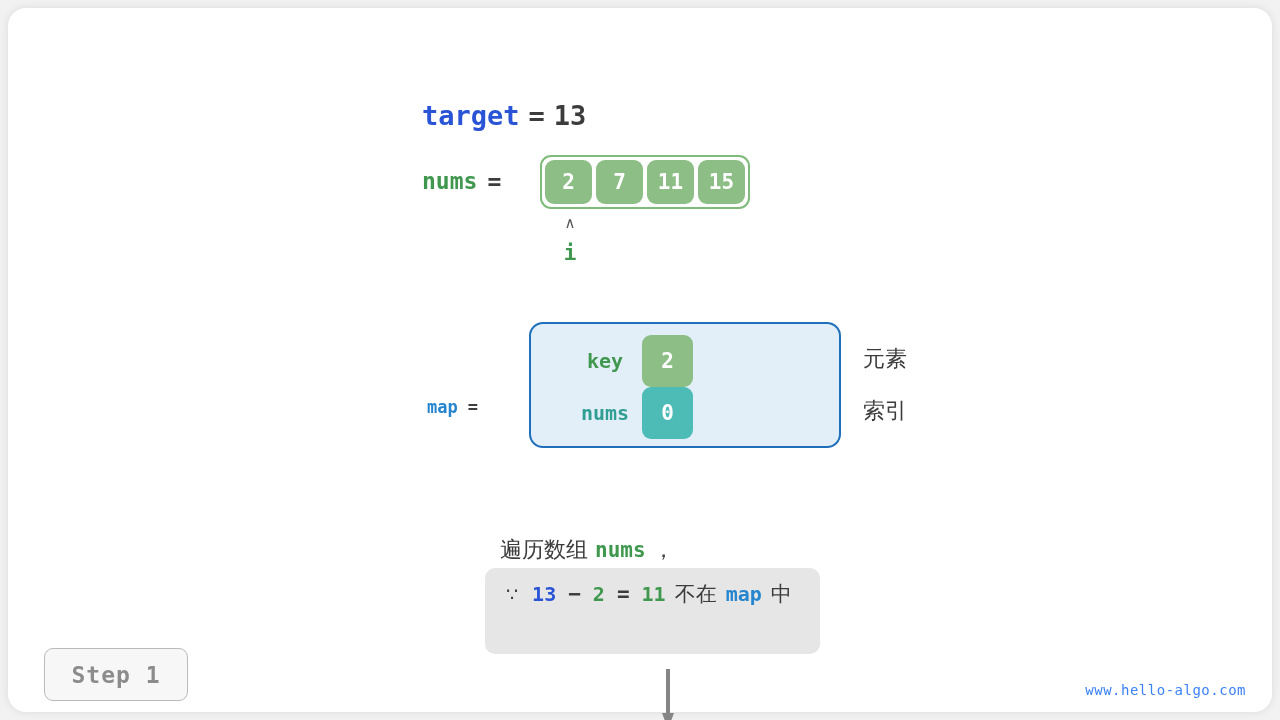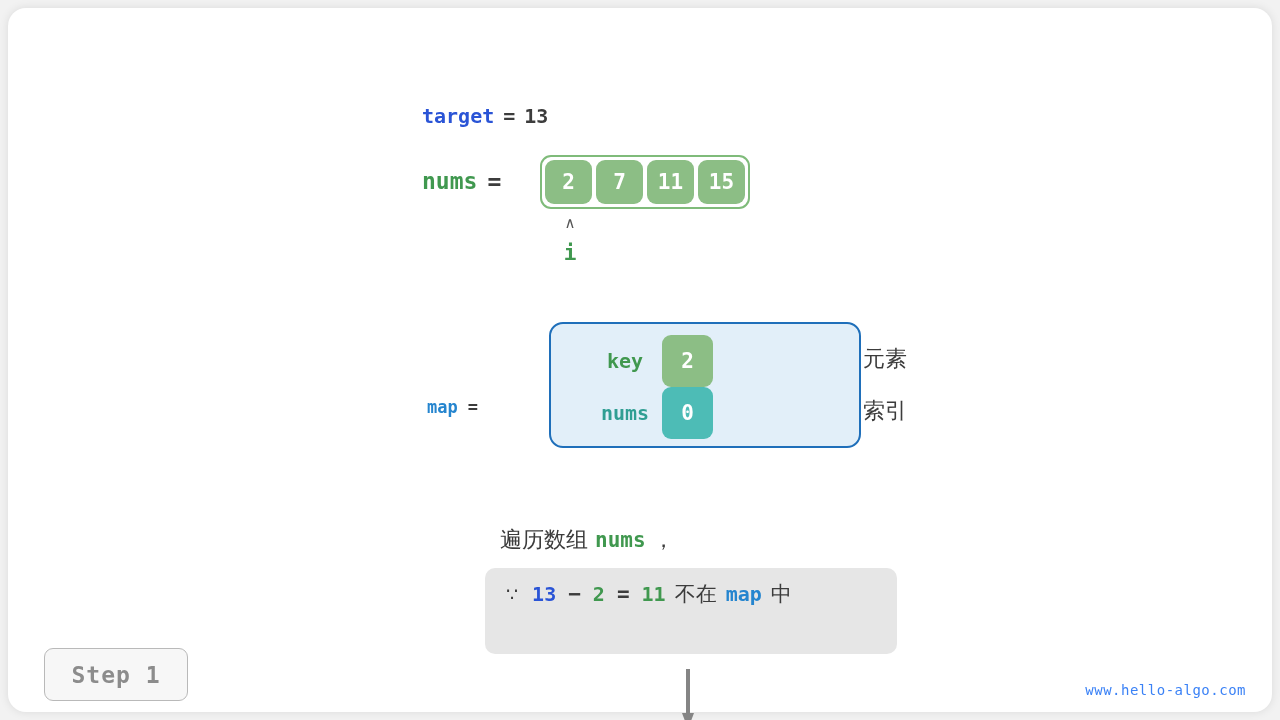--- a/index.html
+++ b/index.html
@@ -44,21 +44,21 @@
   .cjk {
     font-family: "DejaVu Sans", sans-serif;
     color: #3c3c3c;
   }
 
   
   #target-row {
     position: absolute;
     left: 414px;
     top: 93px;
-    font-size: 20px;
+    font-size: 27px;
     white-space: nowrap;
     line-height: 30px;
   }
   #target-row .eq { color: #3c3c3c; margin: 0 9px; }
   #target-row .val { color: #3c3c3c; }
 
   
   #nums-label {
     position: absolute;
     left: 414px;
@@ -131,21 +131,20 @@
   #map-box {
     position: absolute;
     left: 521px;
     top: 314px;
     width: 312px;
     height: 126px;
     box-sizing: border-box;
     background: #e2eff9;
     border: 2.5px solid #1f6fba;
     border-radius: 14px;
-    margin-left: 20px;
   }
   #map-row-key, #map-row-value {
     position: absolute;
     left: 0;
     width: 100%;
     height: 52px;
   }
   #map-row-key   { top: 11px; }
   #map-row-value { top: 63px; }
 
@@ -200,34 +199,34 @@
     font-size: 22px;
     font-weight: normal;
   }
   .legend-item.top { top: 11px; }
   .legend-item.bot { top: 63px; }
 
   
   #caption {
     position: absolute;
     left: 492px;
-    top: 513px;
+    top: 527px;
     font-size: 22px;
-    line-height: 38px;
+    line-height: 30px;
     white-space: nowrap;
   }
   #caption .code-green { font-size: 21px; margin: 0 7px; }
   #caption .comma { color: #3c3c3c; }
 
   
   #reason-box {
     position: absolute;
     left: 477px;
     top: 560px;
-    width: 412px;
+    width: 335px;
     height: 86px;
     box-sizing: border-box;
     background: #e6e6e6;
     border-radius: 10px;
     padding: 10px 0 0 21px;
   }
   .reason-line {
     font-size: 21px;
     line-height: 33px;
     white-space: nowrap;

